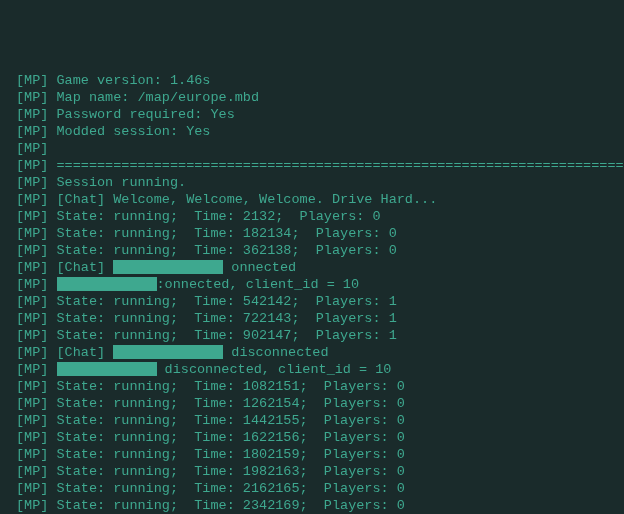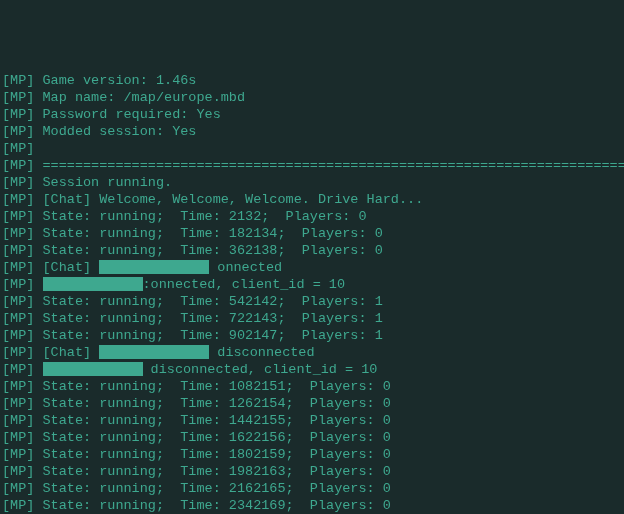--- a/index.html
+++ b/index.html
@@ -14,20 +14,21 @@
       line-height: 17px;
       color: #3ea88f;
       padding: 4px 2px;
       width: 624px;
       height: 514px;
       overflow: hidden;
       white-space: pre;
     }
     .line {
       display: block;
+      margin-left: 14px;
     }
     .highlight-med {
       background-color: #3ea88f;
       color: #3ea88f;
       display: inline-block;
       width: 100px;
       height: 14px;
       vertical-align: middle;
     }
     .highlight-long {

